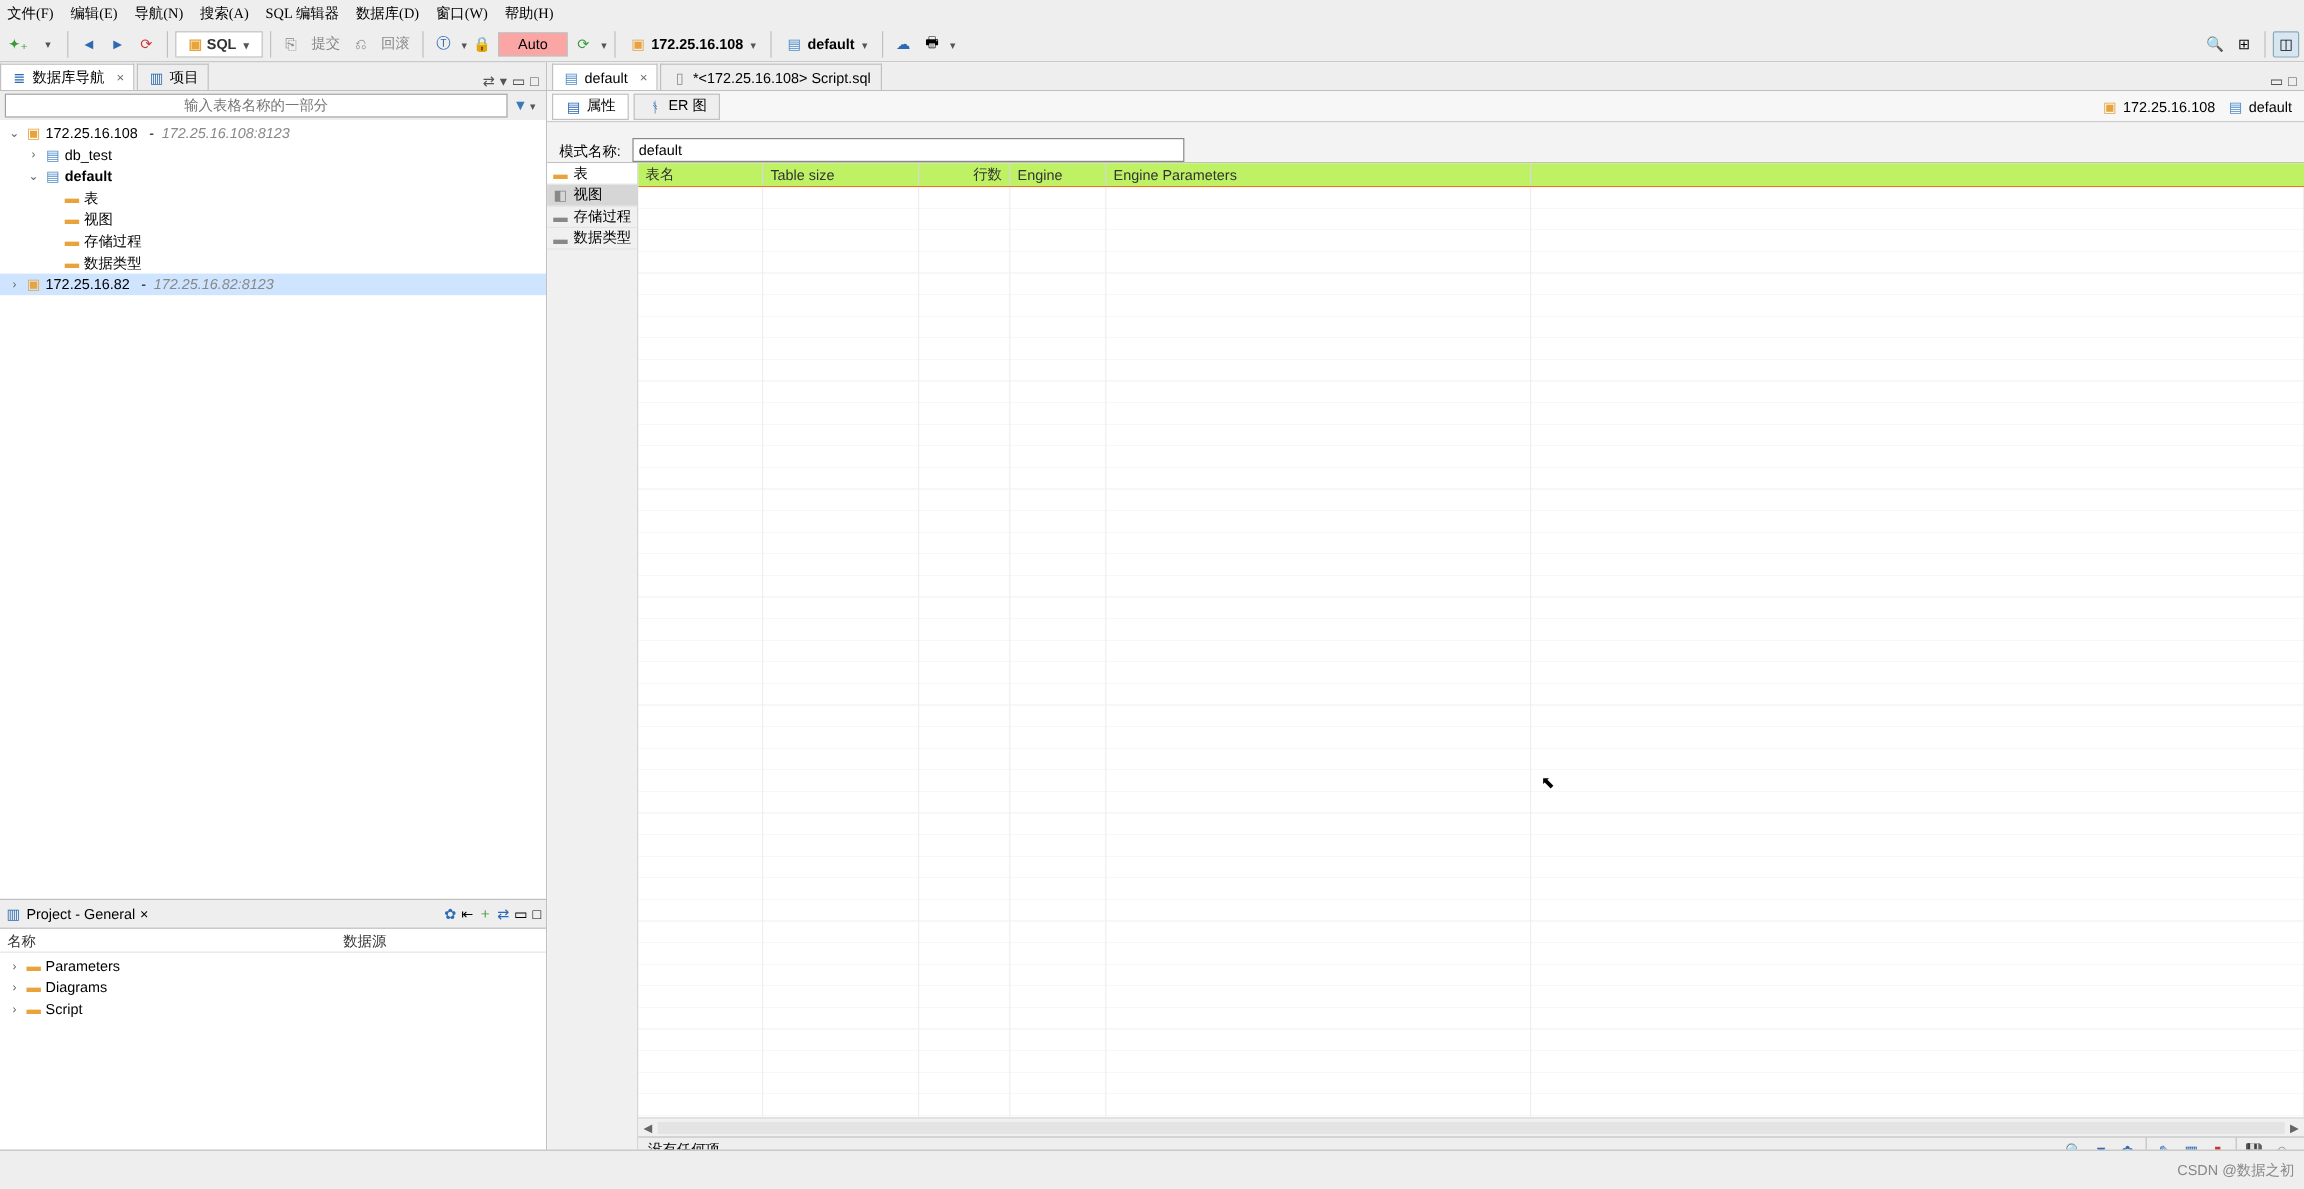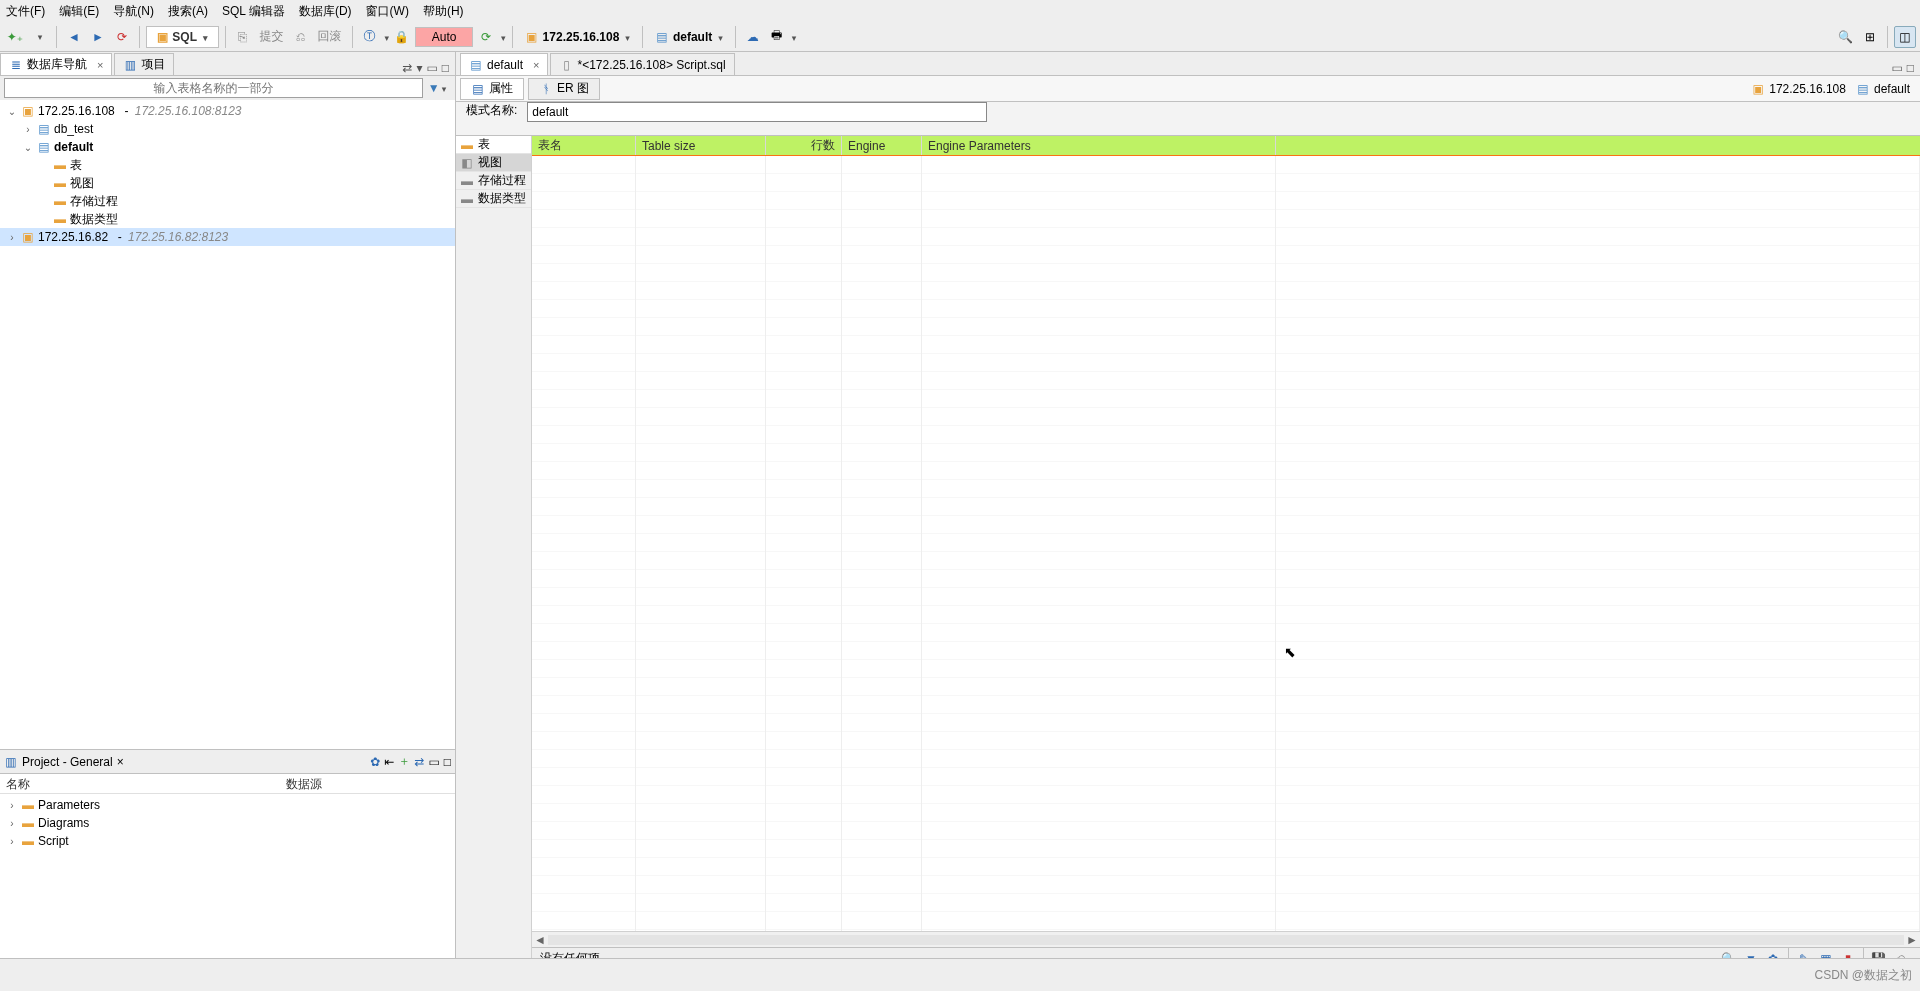--- a/index.html
+++ b/index.html
@@ -1,18 +1,18 @@
 <!DOCTYPE html>
 <html><head>
 <meta charset="utf-8">
 <style>
 * { margin:0; padding:0; box-sizing:border-box; font-family:"Microsoft YaHei","Segoe UI",Arial,sans-serif; font-size:12px; }
 body { background:#f0f0f0; width:1920px; height:991px; overflow:hidden; position:relative; }
 .menubar { height:22px; background:#eeeeee; display:flex; align-items:center; padding:0 6px; gap:14px; }
-.menubar span { cursor:default; }
+.menubar span { cursor:default;font-family:Liberation Serif, serif; }
 .toolbar { height:30px; background:#eeeeee; border-bottom:1px solid #c0c0c0; display:flex; align-items:center; padding:0 4px; gap:2px; }
 .tbtn { width:22px; height:22px; display:flex; align-items:center; justify-content:center; border-radius:2px; }
 .sep { width:1px; height:22px; background:#c0c0c0; margin:0 4px; }
 .dd { display:flex; align-items:center; gap:4px; padding:0 4px; height:22px; }
 .dd-arrow::after { content:"▾"; font-size:9px; color:#555; margin-left:2px; }
 .sql-btn { background:#fff; border:1px solid #c0c0c0; padding:0 10px; height:22px; display:flex; align-items:center; font-weight:bold; color:#333; }
 .auto-box { background:#fca5a5; border:1px solid #c0c0c0; width:58px; height:20px; text-align:center; line-height:18px; }
 .conn-chip { display:flex; align-items:center; gap:4px; padding:0 6px; height:22px; }
 .folder-y { color:#e8a33d; }
 .db-ico { color:#508ec9; }
@@ -41,21 +41,21 @@
 .proj-cols > div { padding:2px 6px; color:#333; }
 .proj-tree { flex:1; }
 .right-tabs { height:24px; background:#eeeeee; border-bottom:1px solid #c0c0c0; display:flex; align-items:flex-end; padding-left:4px; }
 .right-tabs .spacer { flex:1; }
 .minmax { display:flex; gap:4px; padding:0 6px; color:#555; }
 .subtab-row { height:26px; background:#f7f7f7; border-bottom:1px solid #c0c0c0; display:flex; align-items:center; }
 .subtab { height:22px; padding:0 10px; display:flex; align-items:center; gap:4px; border:1px solid #c0c0c0; background:#fff; margin-left:4px; }
 .subtab.inactive { background:#eeeeee; }
 .crumb-right { margin-left:auto; display:flex; gap:10px; padding-right:10px; }
 .crumb-chip { display:flex; gap:4px; align-items:center; }
-.schema-row { height:34px; display:flex; align-items:flex-start; padding:0 10px; gap:10px; background:#f3f3f3; border-bottom:1px solid #c0c0c0; }
+.schema-row { height:34px; display:flex; align-items:flex-end; padding:0 10px; gap:10px; background:#f3f3f3; border-bottom:1px solid #c0c0c0; }
 .schema-row input { width:460px; height:20px; border:1px solid #888; padding:0 4px; }
 .grid-area { flex:1; display:flex; background:#fff; position:relative; }
 .cat-list { width:76px; border-right:1px solid #d0d0d0; background:#f0f0f0; }
 .cat-item { height:18px; display:flex; align-items:center; gap:4px; padding:0 4px; border-bottom:1px solid #e4e4e4; }
 .cat-item.active { background:#fff; }
 .cat-item.sel { background:#d6d6d6; }
 .grid-main { flex:1; display:flex; flex-direction:column; }
 .grid-head { height:20px; display:flex; border-bottom:1px solid #f97316; background:#bef264; }
 .gh { border-right:1px solid #d8d8d8; padding:2px 6px; color:#333; display:flex; align-items:center; }
 .grid-body { flex:1; background:repeating-linear-gradient(#ffffff,#ffffff 17px,#f7f7f7 17px,#f7f7f7 18px); position:relative; }

